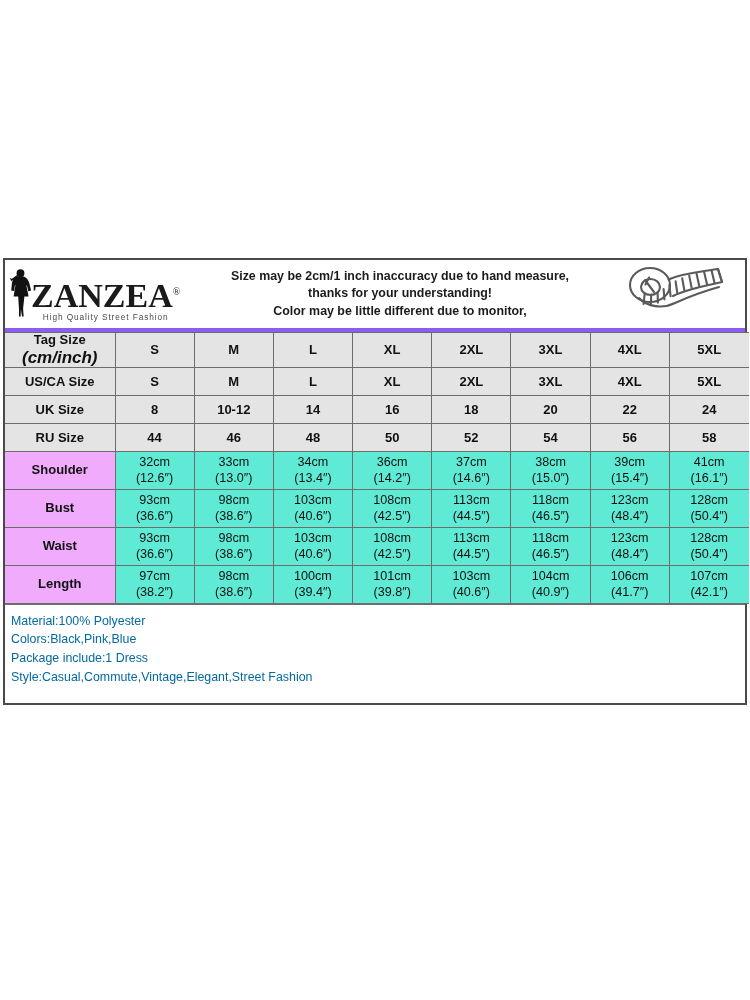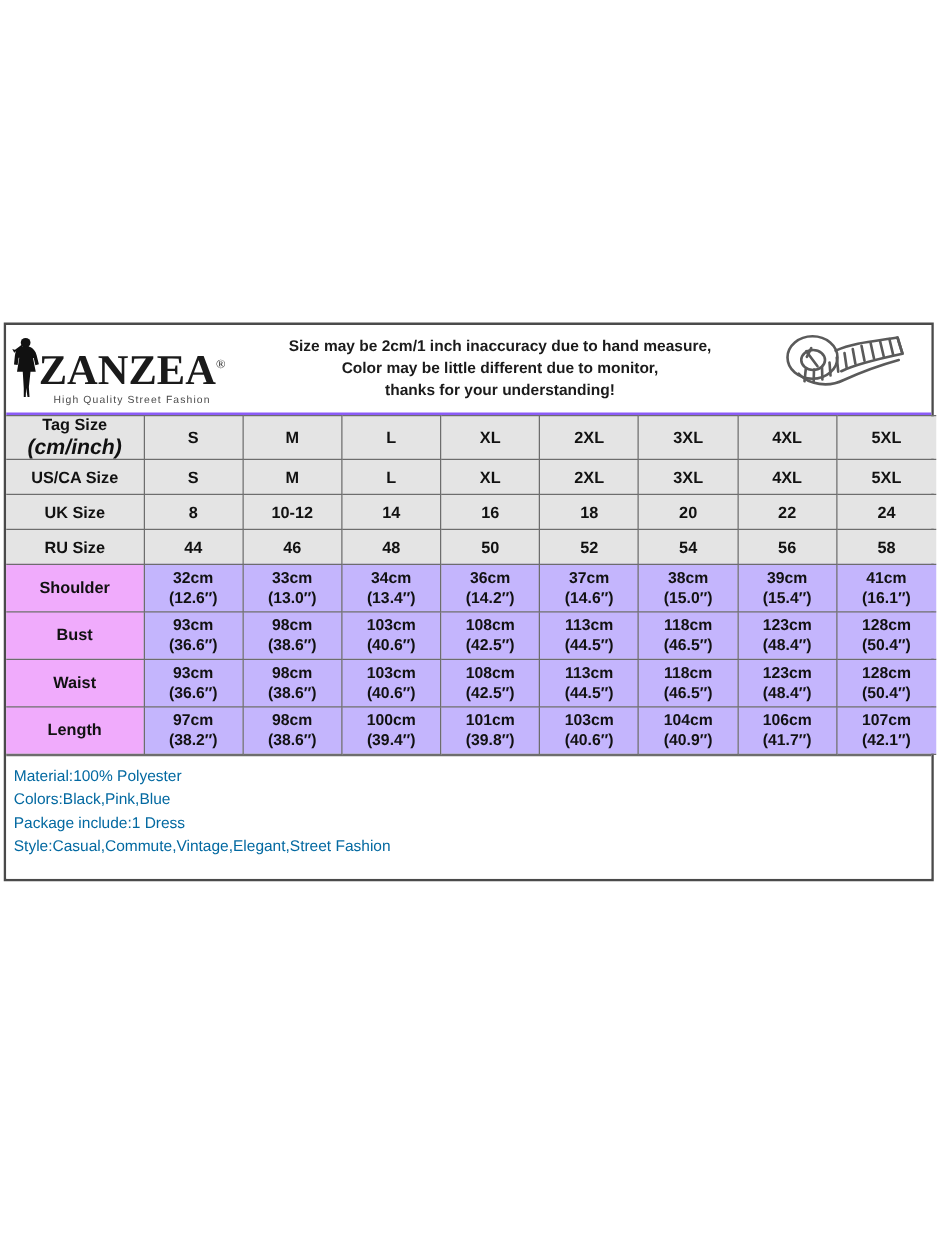--- a/index.html
+++ b/index.html
@@ -24,21 +24,21 @@
     box-sizing: border-box;
     border: 2px solid #4a4a4a;
     background: #ffffff;
   }
 
   
   .header-band {
     display: flex;
     align-items: center;
     height: 72px;
-    border-bottom: 2px solid #8b5cf6;
+    border-bottom: 4px solid #8b5cf6;
     background: #ffffff;
     box-sizing: border-box;
   }
 
   .brand-cell {
     width: 190px;
     flex: 0 0 190px;
     display: flex;
     align-items: flex-start;
     justify-content: flex-start;
@@ -132,23 +132,23 @@
   tr.code-row.tall td { height: 33px; }
   .label-two-line {
     display: block;
     line-height: 1.12;
   }
   .label-sub { font-size: 17px; font-style: italic; }
 
   
   tr.meas-row td {
     height: 37px;
-    background: #c4b5fd;
+    background: #5eead4;
     font-size: 12.6px;
-    font-weight: 700;
+    font-weight: 400;
     line-height: 1.28;
   }
   tr.meas-row td.row-label {
     background: #f0abfc;
     font-size: 13px;
     font-weight: 700;
   }
   .val-cm { display: block; }
   .val-in { display: block; }
 
@@ -187,22 +187,22 @@
         </span>
         <span class="brand-words">
           <span class="brand-name"><span>ZANZEA</span><span class="brand-reg">®</span></span>
           <span class="brand-tagline">High Quality Street Fashion</span>
         </span>
       </div>
     </div>
 
     <div class="notice-cell">
       <div class="notice-line">Size may be 2cm/1 inch inaccuracy due to hand measure,</div>
+      <div class="notice-line">thanks for your understanding!</div>
       <div class="notice-line">Color may be little different due to monitor,</div>
-      <div class="notice-line">thanks for your understanding!</div>
     </div>
 
     <div class="tape-cell">
       <span>
         <svg width="104" height="58" viewBox="0 0 104 58" aria-hidden="true">
           <g fill="none" stroke="#5a5a5a" stroke-width="2.1" stroke-linejoin="round" stroke-linecap="round">
             <ellipse cx="27" cy="22" rx="20" ry="17"></ellipse>
             <ellipse cx="27.5" cy="24" rx="9.5" ry="8"></ellipse>
             <path d="M22 17 L31 29"></path>
             <path d="M26 14.5 L22.5 21.5"></path>

